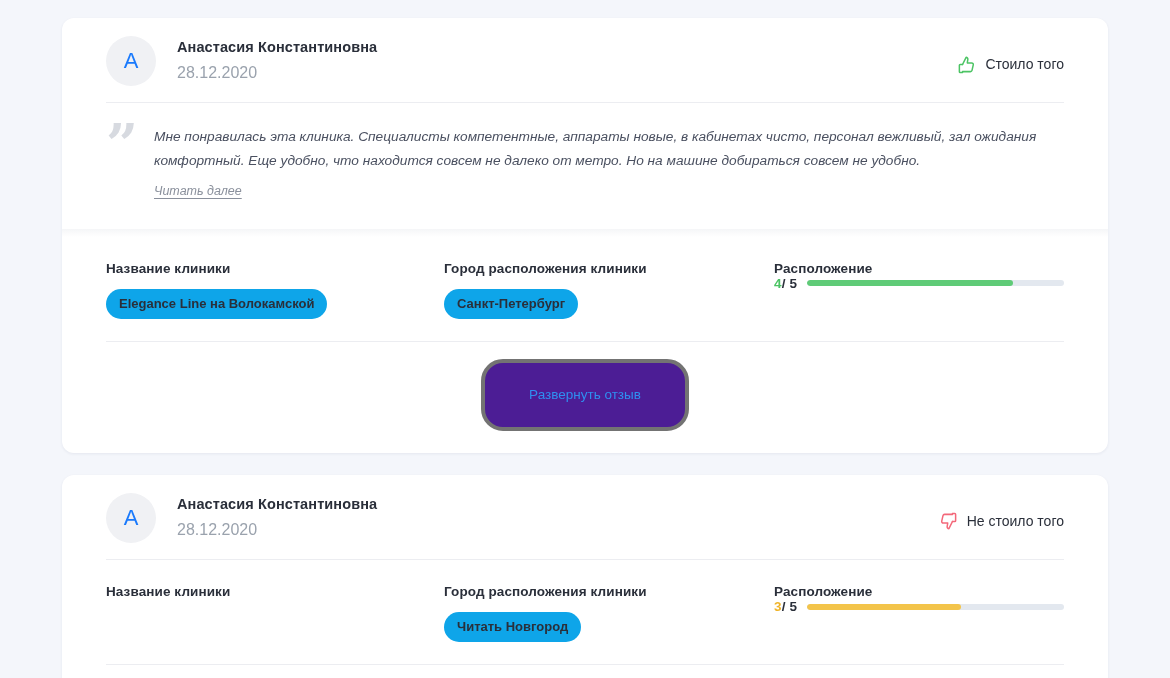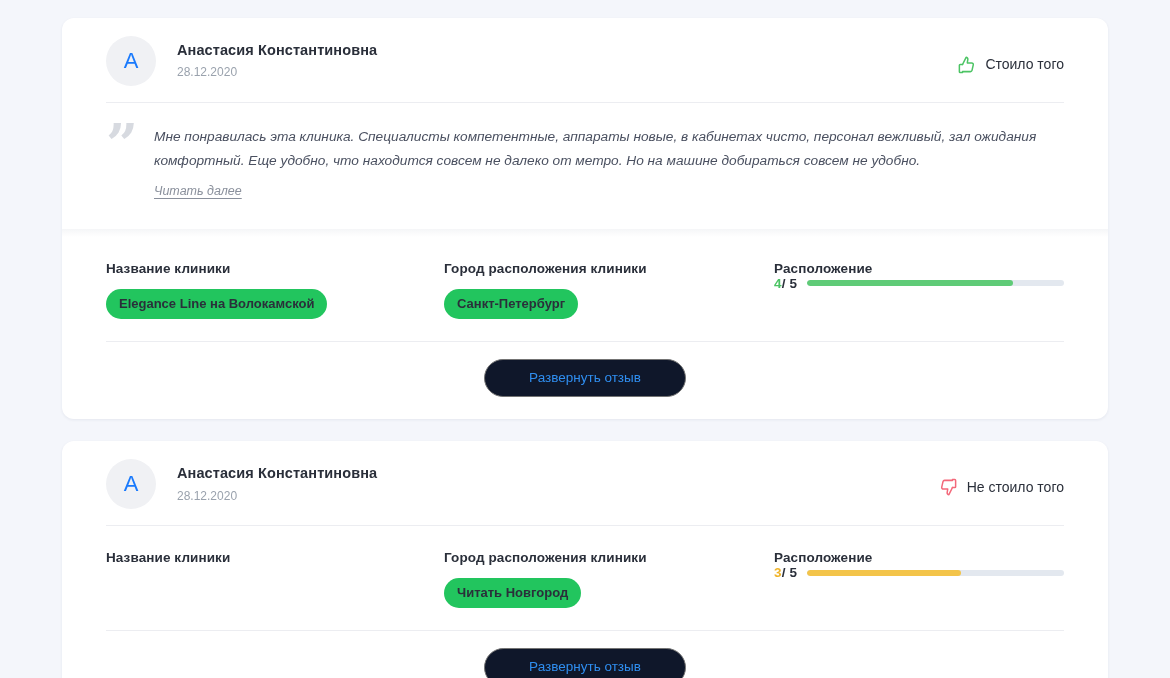--- a/index.html
+++ b/index.html
@@ -65,21 +65,21 @@
 
   .user-name {
     font-size: 14.5px;
     font-weight: 700;
     color: #2a2f3a;
     letter-spacing: .1px;
     line-height: 1.35;
   }
 
   .review-date {
-    font-size: 12px;
+    font-size: 16px;
     color: #9aa2ad;
     margin-top: 5px;
     line-height: 1.3;
   }
 
   .verdict {
     margin-left: auto;
     display: flex;
     align-items: center;
     gap: 9px;
@@ -145,21 +145,21 @@
   .field-label {
     font-size: 13.5px;
     font-weight: 700;
     color: #2a2f3a;
     letter-spacing: .1px;
   }
 
   .chip {
     display: inline-block;
     margin-top: 13px;
-    background: #22c55e;
+    background: #0ea5e9;
     border-radius: 16px;
     padding: 7px 13px;
     font-size: 13px;
     font-weight: 700;
     color: #2a2f3a;
     line-height: 1.25;
   }
 
   .rating-row {
     display: flex;
@@ -189,27 +189,27 @@
   .bar-fill.mid  { background: #f3c44a; }
 
   
   .card-foot {
     display: flex;
     justify-content: center;
     padding: 17px 0 22px 0;
   }
 
   .expand-btn {
-    background: #0f172a;
-    border: 1px solid #737373;
+    background: #4c1d95;
+    border: 4px solid #737373;
     color: #2f8ef0;
     border-radius: 22px;
     font-family: inherit;
     font-size: 13.5px;
-    padding: 10px 44px;
+    padding: 24px 44px;
     cursor: pointer;
     line-height: 1.2;
   }
 </style>
 </head>
 <body>
 
 <div class="page">
 
   <div class="review-card">

